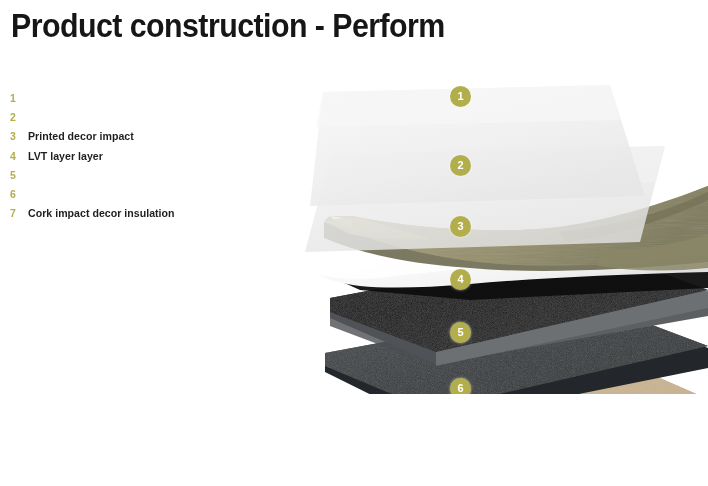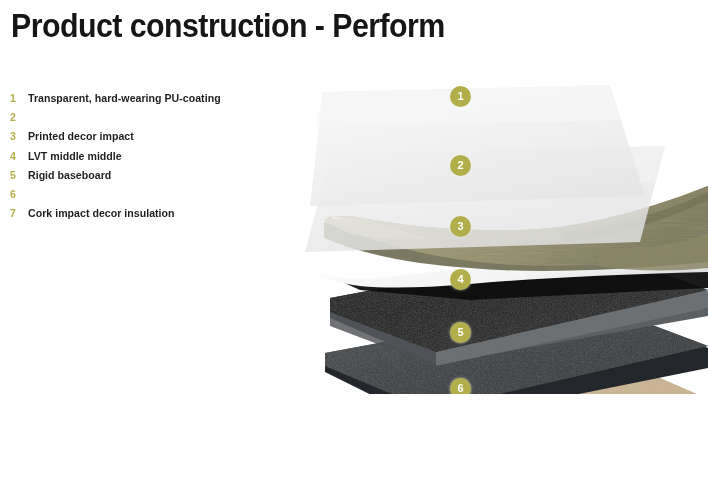--- a/index.html
+++ b/index.html
@@ -264,36 +264,34 @@
   <div class="badge" style="left:450px; top:155px;">2</div>
   <div class="badge" style="left:450px; top:216px;">3</div>
   <div class="badge" style="left:450px; top:269px;">4</div>
   <div class="badge" style="left:450px; top:322px;">5</div>
   <div class="badge" style="left:450px; top:378px;">6</div>
   <div class="badge" style="left:450px; top:432px;">7</div>
 
   <div id="legend">
     <div class="legend-row">
       <span class="legend-num">1</span>
-      <span class="legend-text">Transparent, hard-wearing PU-coating</span>
     </div>
     <div class="legend-row">
       <span class="legend-num">2</span>
     </div>
     <div class="legend-row">
       <span class="legend-num">3</span>
       <span class="legend-text">Printed decor impact</span>
     </div>
     <div class="legend-row">
       <span class="legend-num">4</span>
-      <span class="legend-text">LVT middle middle</span>
+      <span class="legend-text">LVT layer layer</span>
     </div>
     <div class="legend-row">
       <span class="legend-num">5</span>
-      <span class="legend-text">Rigid baseboard</span>
     </div>
     <div class="legend-row">
       <span class="legend-num">6</span>
     </div>
     <div class="legend-row">
       <span class="legend-num">7</span>
       <span class="legend-text">Cork impact decor insulation</span>
     </div>
   </div>
 

